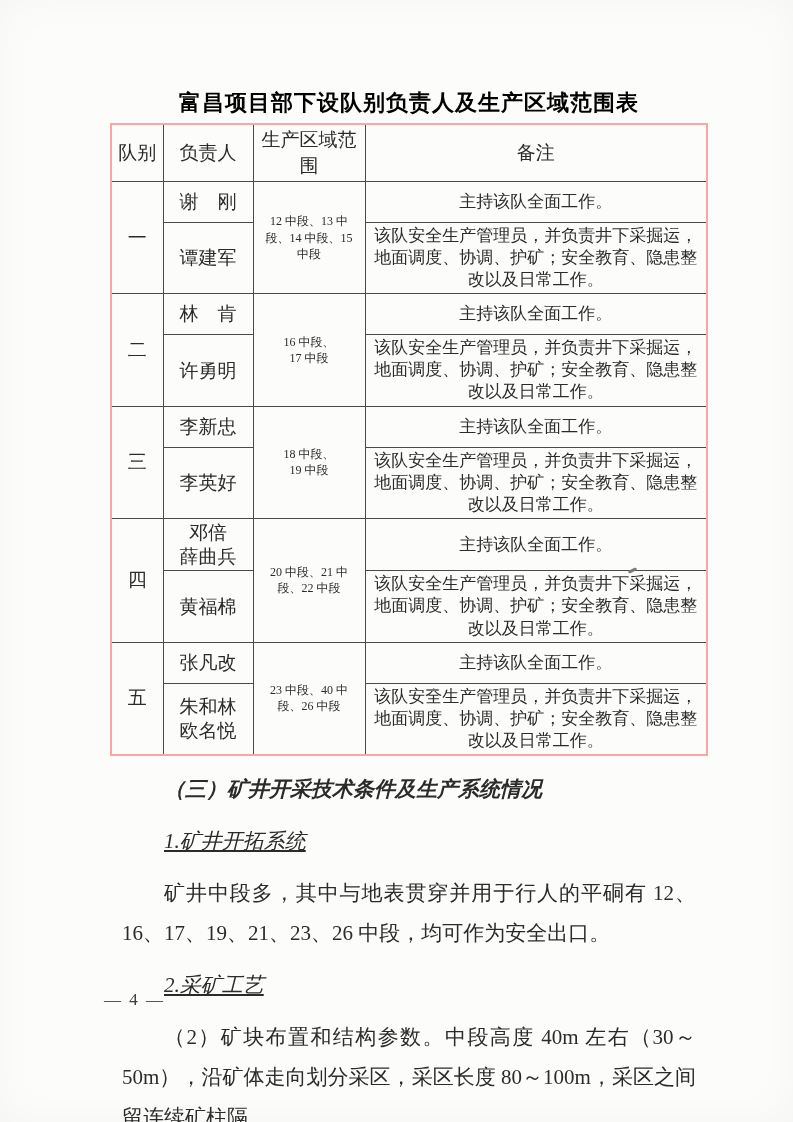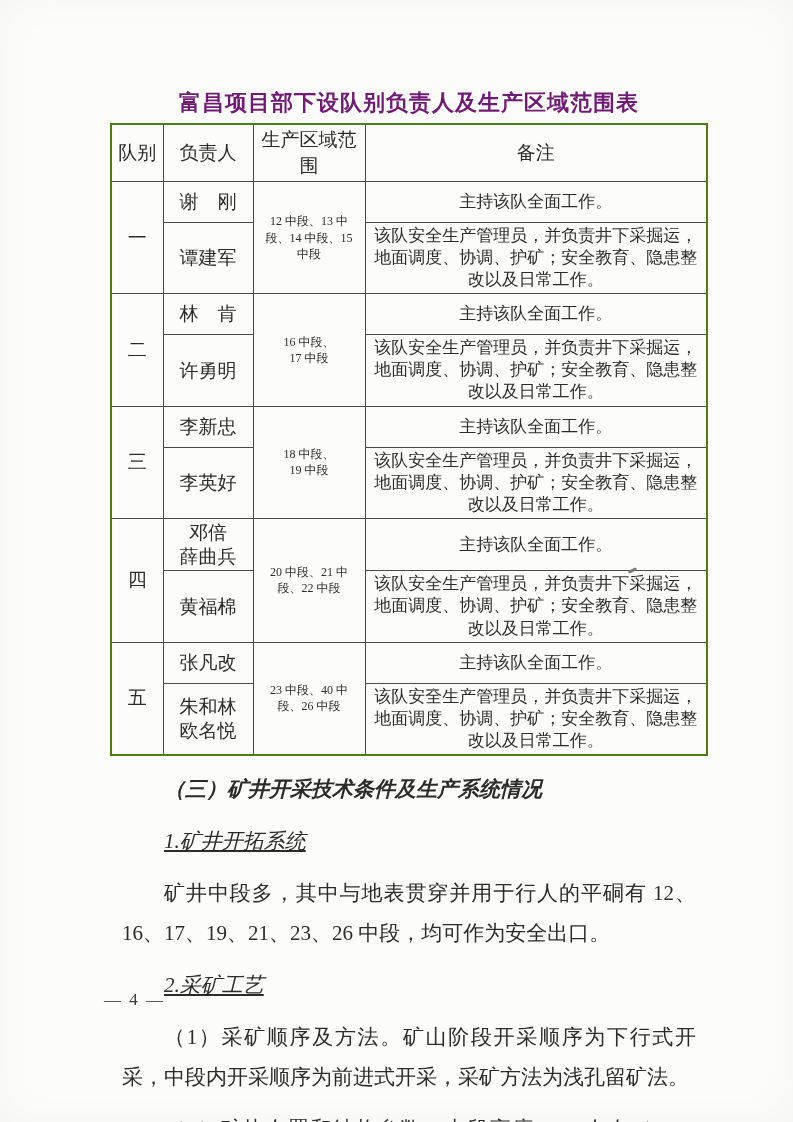--- a/index.html
+++ b/index.html
@@ -15,27 +15,27 @@
     box-shadow:inset 0 0 40px rgba(0,0,0,0.03);
   }
   .content {
     position:absolute; left:110px; top:88px; width:598px;
   }
   .doc-title {
     text-align:center;
     font-size:22px; font-weight:bold;
     letter-spacing:1px;
     margin:0 0 5px 0;
-    color:#701a75;
+    color:#000000;
   }
   table.roster {
     width:100%;
     border-collapse:collapse;
     table-layout:fixed;
-    border:2px solid #4d7c0f;
+    border:2px solid #fca5a5;
   }
   table.roster td, table.roster th {
     border:1.5px solid #4a4a4a;
     text-align:center;
     vertical-align:middle;
     padding:2px 3px;
     font-weight:normal;
   }
   th.hdr { font-size:19px; height:40px; }
   td.team { font-size:19px; }
@@ -148,21 +148,20 @@
         <td class="remark">该队安全生产管理员，并负责井下采掘运，地面调度、协调、护矿；安全教育、隐患整改以及日常工作。</td>
       </tr>
     </tbody>
       </table>
 
     <div class="bodytext">
       <p class="h3">（三）矿井开采技术条件及生产系统情况</p>
       <p class="sec">1.矿井开拓系统</p>
       <p>矿井中段多，其中与地表贯穿并用于行人的平硐有 12、16、17、19、21、23、26 中段，均可作为安全出口。</p>
       <p class="sec">2.采矿工艺</p>
-      <p>（1）采矿顺序及方法。矿山阶段开采顺序为下行式开采，中段内开采顺序为前进式开采，采矿方法为浅孔留矿法。</p>
       <p>（2）矿块布置和结构参数。中段高度 40m 左右（30～50m），沿矿体走向划分采区，采区长度 80～100m，采区之间留连续矿柱隔</p>
     </div>
   </div>
 
   <div class="footer">— 4 —</div>
 
   <div class="artifact a1"></div>
   <div class="artifact a2"></div>
   <div class="artifact a3"></div>
 </div>

